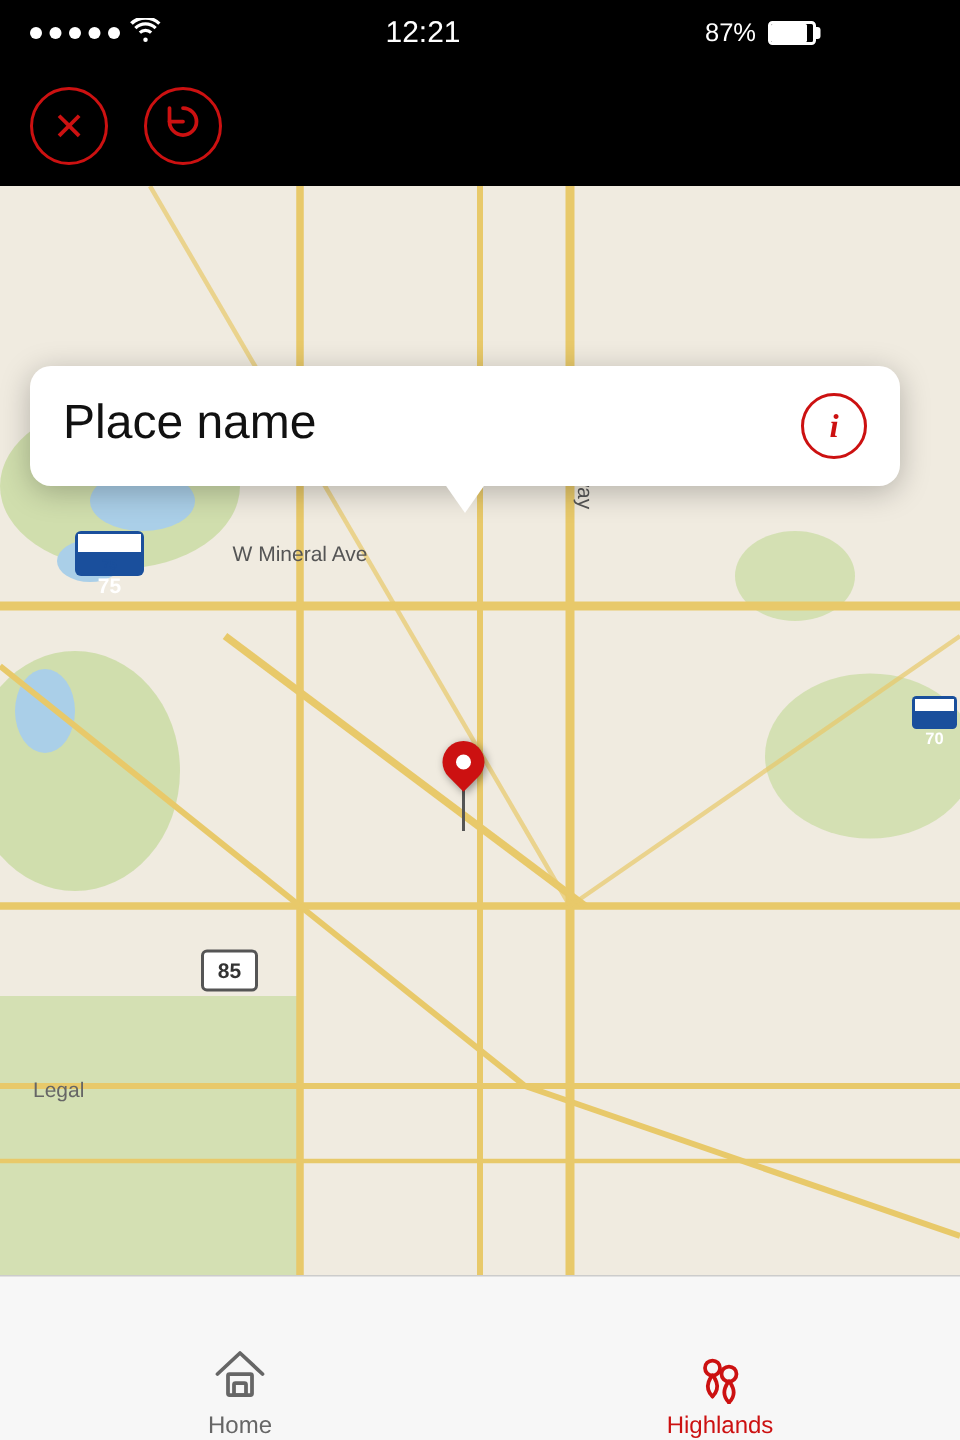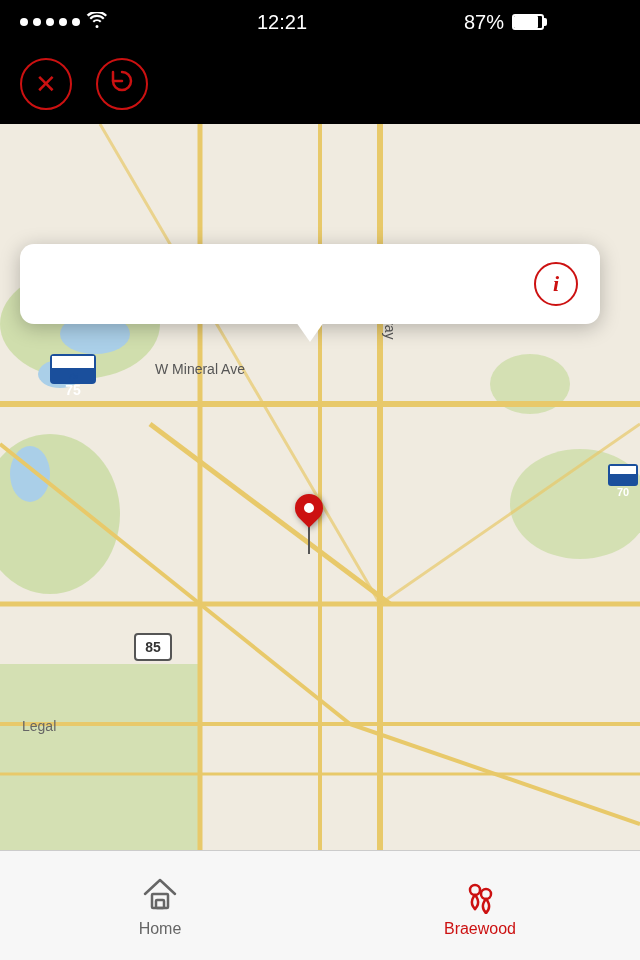--- a/index.html
+++ b/index.html
@@ -22,21 +22,21 @@
       justify-content: space-between;
       padding: 0 20px;
       position: relative;
       z-index: 10;
     }
     .status-left { display: flex; align-items: center; gap: 6px; }
     .status-dots { display: flex; gap: 5px; }
     .status-dot { width: 8px; height: 8px; background: #fff; border-radius: 50%; }
     .wifi-icon { color: #fff; font-size: 18px; }
     .status-time { color: #fff; font-size: 20px; font-weight: 500; position: absolute; left: 50%; transform: translateX(-50%); }
-    .status-right { display: flex; align-items: center; gap: 8px; color: #fff; font-size: 20px; }
+    .status-right { display: flex; align-items: center; gap: 8px; color: #fff; font-size: 17px; }
     .battery-box {
       width: 32px; height: 16px; border: 2px solid #fff; border-radius: 3px; position: relative;
     }
     .battery-box::after {
       content: ''; position: absolute; right: -5px; top: 50%; transform: translateY(-50%);
       width: 3px; height: 8px; background: #fff; border-radius: 0 2px 2px 0;
     }
     .battery-fill { height: 100%; width: 85%; background: #fff; border-radius: 1px; }
 
     
@@ -155,21 +155,21 @@
       font-size: 14px;
     }
 
     
     #tab-bar {
       width: 640px;
       height: 110px;
       background: #f7f7f7;
       border-top: 1px solid #ccc;
       display: flex;
-      align-items: center;
+      align-items: flex-end;
       position: absolute;
       bottom: 0;
     }
     .tab-item {
       flex: 1;
       display: flex;
       flex-direction: column;
       align-items: center;
       justify-content: center;
       gap: 6px;
@@ -277,20 +277,21 @@
     <text x="153" y="528" text-anchor="middle" font-size="14" font-weight="bold" fill="#333" font-family="Arial">85</text>
 
     <rect x="608" y="340" width="30" height="22" fill="#1a4f9c" rx="3"></rect>
     <rect x="610" y="342" width="26" height="8" fill="#fff"></rect>
     <text x="623" y="372" text-anchor="middle" font-size="11" font-weight="bold" fill="white" font-family="Arial">70</text>
 
   </svg>
 
   <div id="place-popup">
     <div class="popup-text">
+      <div class="popup-name">Place name</div>
     </div>
     <div class="info-btn">
       <span class="info-i">i</span>
     </div>
   </div>
 
   <div id="map-pin">
     <div class="pin-head"></div>
     <div class="pin-stem"></div>
   </div>
@@ -314,15 +315,15 @@
 
   <div class="tab-item">
     <svg class="location-svg" viewBox="0 0 40 40" fill="none" stroke="#cc1111" stroke-width="2.5" stroke-linecap="round" stroke-linejoin="round">
       <circle cx="15" cy="16" r="5"></circle>
       <path d="M15 21 C15 21, 8 28, 15 35"></path>
       <path d="M15 21 C15 21, 22 28, 15 35"></path>
       <circle cx="26" cy="20" r="5"></circle>
       <path d="M26 25 C26 25, 19 32, 26 39"></path>
       <path d="M26 25 C26 25, 33 32, 26 39"></path>
     </svg>
-    <span class="tab-label active">Braewood</span>
+    <span class="tab-label active">Highlands</span>
   </div>
 </div>
 
 </body></html>

